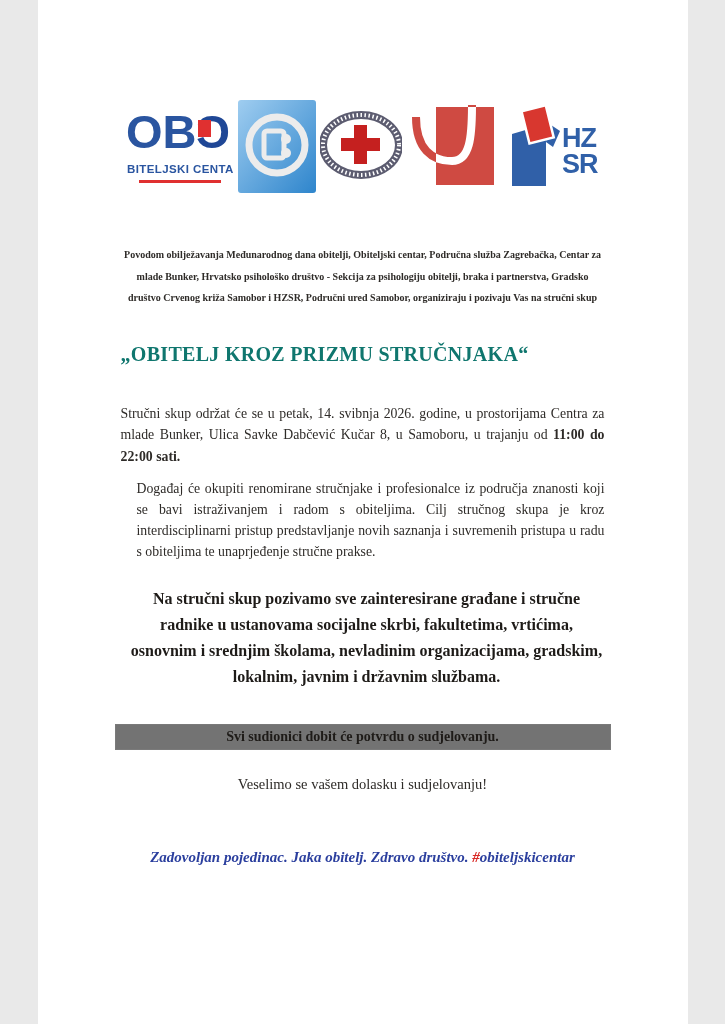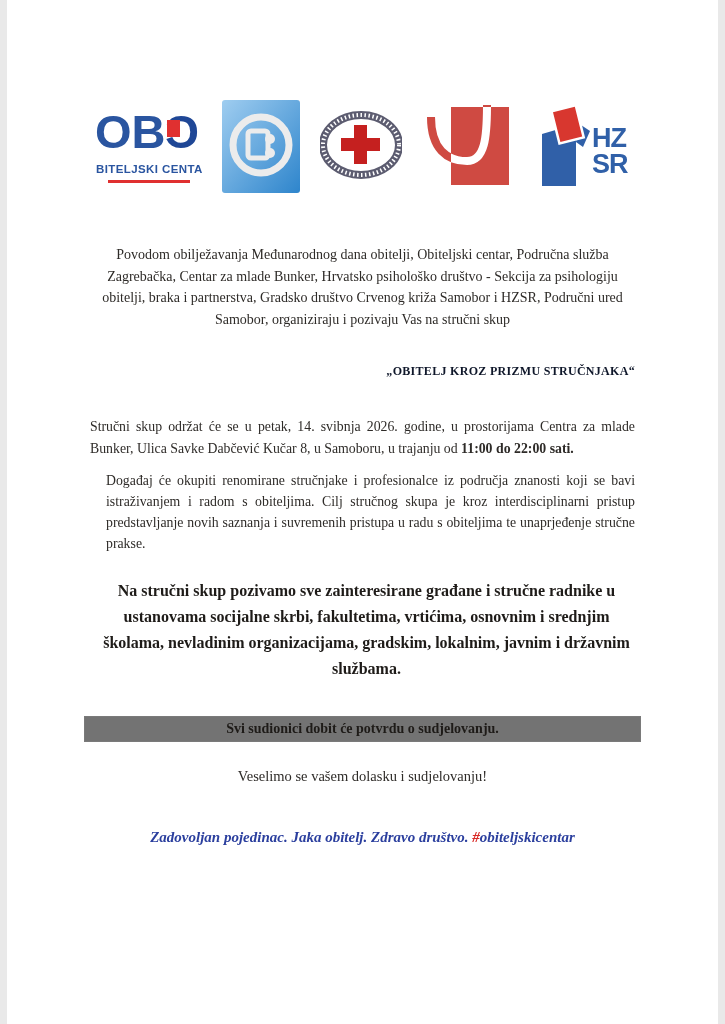--- a/index.html
+++ b/index.html
@@ -1,18 +1,18 @@
 <!DOCTYPE html>
 <html lang="hr"><head>
 <meta charset="utf-8">
 <style>
   html,body{margin:0;padding:0;background:#e9e9e9;}
   .page{
     position:relative;
-    width:711px;height:1024px;
+    width:650px;height:1024px;
     margin:0 auto;
     background:#ffffff;
     font-family:"Liberation Serif","DejaVu Serif",serif;
     color:#2e2b28;
     overflow:hidden;
   }
   .content{padding:0 83px;}
   
   .logos{
     margin-top:98px;
@@ -20,29 +20,30 @@
     display:flex;
     justify-content:space-between;
     align-items:center;
     height:96px;
   }
   .logo{display:block;}
   
   .intro{
     margin:50px 0 0 0;
     text-align:center;
-    font-size:14px;
+    font-size:10px;
     line-height:21.5px;
+    font-weight:bold;
   }
   .title{
     margin:34px 0 0 0;
-    text-align:right;
-    font-size:12px;
+    text-align:left;
+    font-size:20px;
     font-weight:bold;
-    color:#0f172a;
+    color:#0f766e;
     letter-spacing:.3px;
   }
   .details{
     margin:37px 0 0 0;
     text-align:justify;
     font-size:13.8px;
     line-height:21.5px;
   }
   .description{
     margin:11px 0 0 16px;
@@ -68,21 +69,21 @@
     font-weight:bold;
     font-size:14px;
     color:#1e1b18;
   }
   .closing{
     margin:26px 0 0 0;
     text-align:center;
     font-size:14.5px;
   }
   .footer-slogan{
-    margin:44px 0 0 0;
+    margin:56px 0 0 0;
     text-align:center;
     font-size:15px;
     font-style:italic;
     font-weight:bold;
     color:#2b3f9e;
   }
   .footer-slogan .hash{color:#d92b28;}
   svg text{font-family:"Liberation Sans","DejaVu Sans",sans-serif;}
 </style>
 </head>

